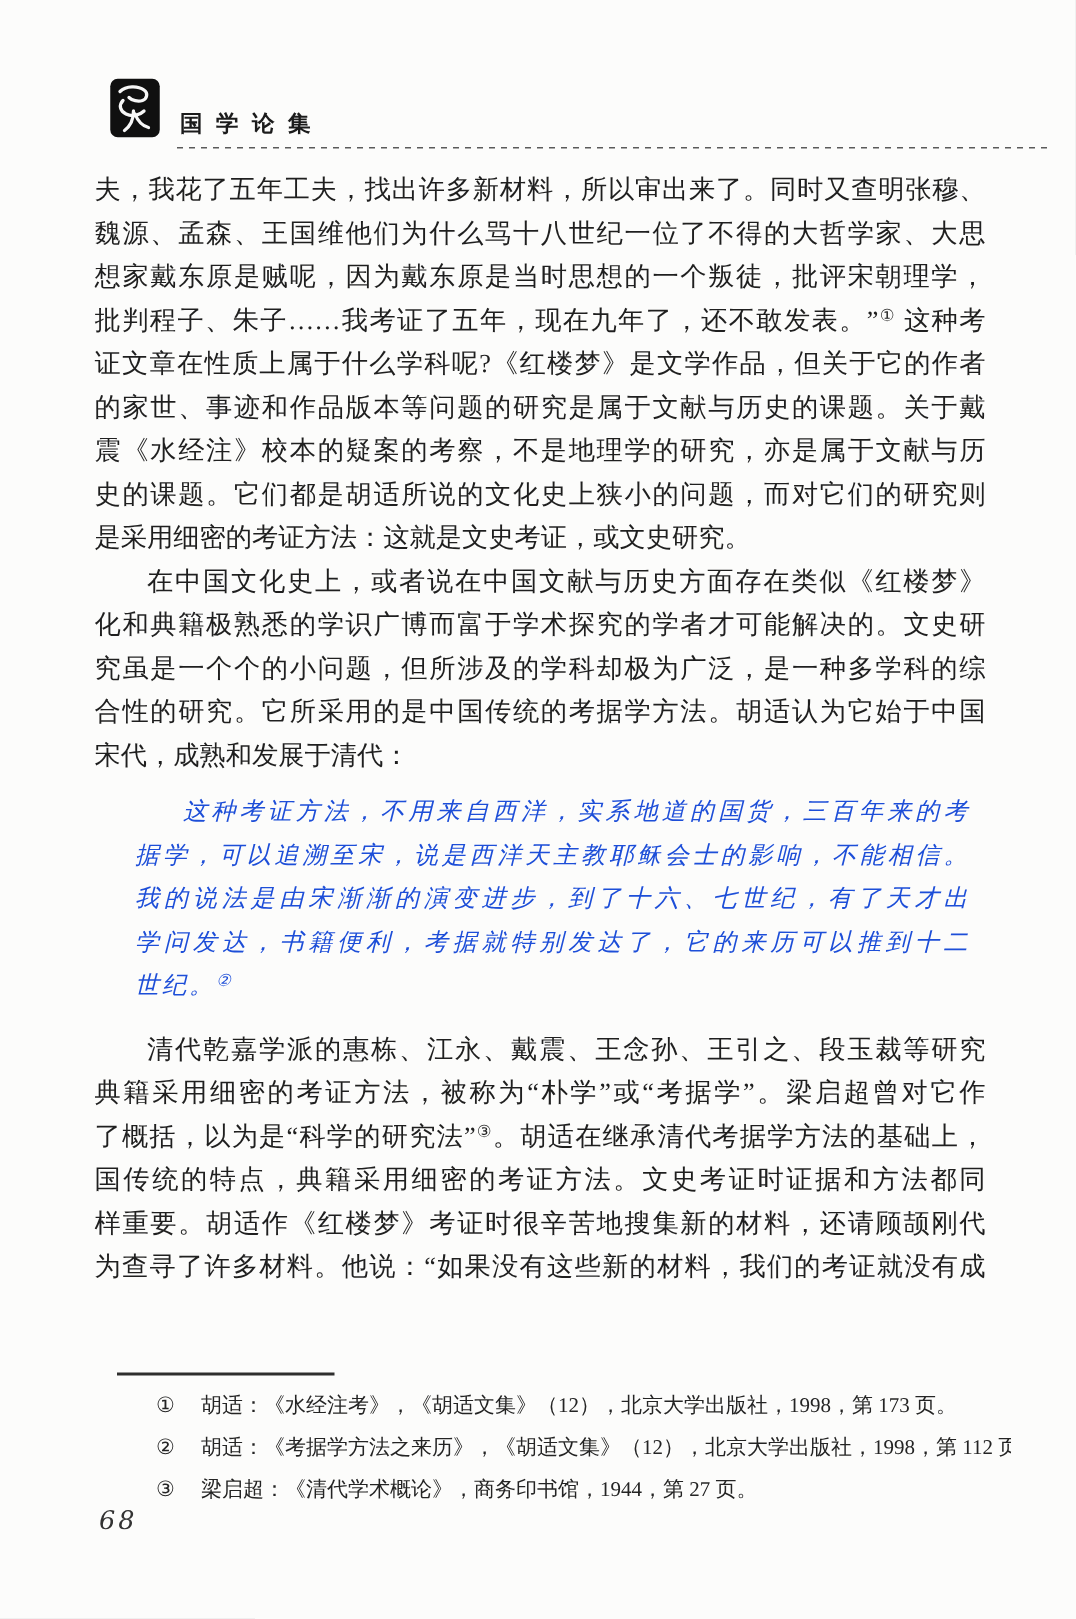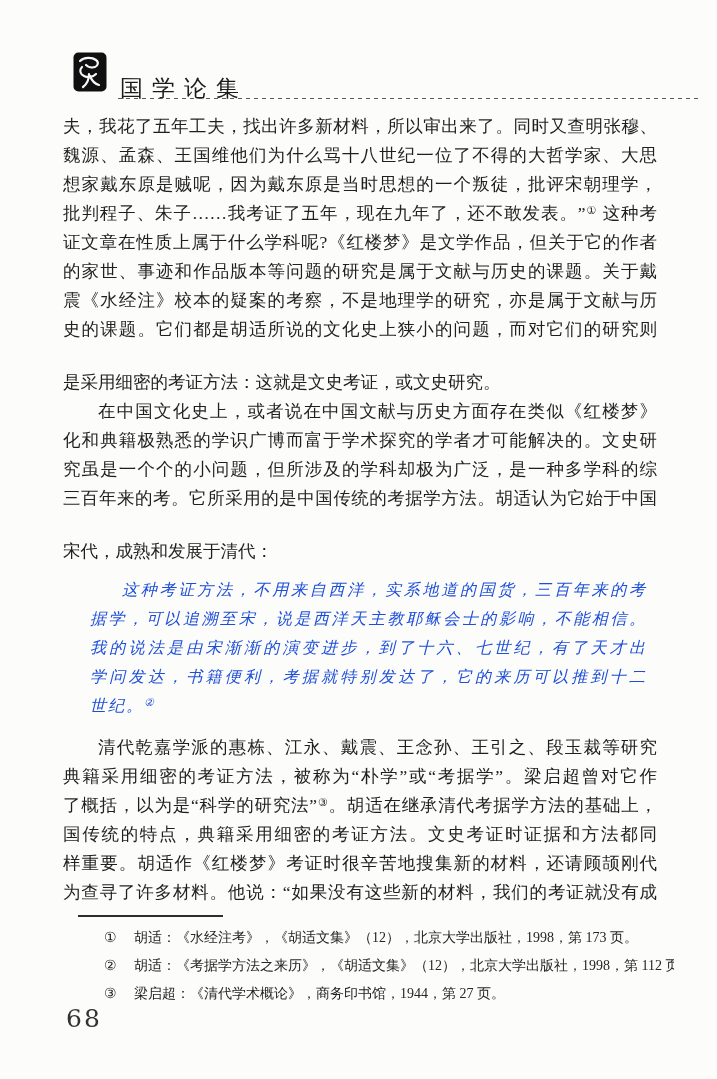--- a/index.html
+++ b/index.html
@@ -10,38 +10,38 @@
     background:#fcfcfb;
     overflow:hidden;
     font-family:"Liberation Serif","DejaVu Serif",serif;
     color:#222;
   }
   
   .header{position:absolute;top:52px;left:73px;width:630px;height:50px;}
   .logo{position:absolute;left:0;top:0;width:34px;height:40px;}
   .series-title{
     position:absolute;left:47px;top:21px;
-    font-size:23px;font-weight:normal;letter-spacing:9px;color:#1b1b1b;
+    font-size:15px;font-weight:bold;letter-spacing:9px;color:#1b1b1b;
     white-space:nowrap;
   }
   .dash-rule{
     position:absolute;left:45px;top:46px;width:582px;height:1px;
     background-image:repeating-linear-gradient(90deg,#5a5a5a 0 4px,transparent 4px 8px);
   }
   
   .main{
     position:absolute;top:112px;left:63px;width:594px;
     font-size:17.5px;line-height:29px;color:#1f1f1f;
   }
   .bl{
     text-align:justify;text-align-last:justify;
     text-justify:inter-character;
     overflow:hidden;height:29px;
   }
-  .bl.last{text-align-last:left;margin-top:24px;}
+  .bl.last{text-align-last:left;}
   .ind{text-indent:2em;}
   sup{font-size:11px;line-height:0;vertical-align:5px;}
   
   .quote{
     margin:9px 10px 13px 27px;
     font-style:italic;
     font-size:16px;letter-spacing:2px;
     color:#1d4ed8;
   }
   .ql{
@@ -52,22 +52,22 @@
   .ql.last{text-align-last:left;}
   
   .fn-rule{position:absolute;top:915px;left:78px;width:145px;height:2px;background:#2e2e2e;}
   .footnotes{position:absolute;top:924px;left:104px;width:570px;font-size:14px;line-height:28px;color:#242424;}
   .fn-row{display:flex;}
   .fn-marker{flex:0 0 30px;}
   .fn-text{flex:1;white-space:nowrap;overflow:hidden;}
   
   .page-number{
     position:absolute;left:66px;top:1004px;
-    font-family:"DejaVu Serif",serif;
-    font-size:25px;color:#333;letter-spacing:2px;
+    font-family:"DejaVu Serif",serif;font-style:italic;
+    font-size:17px;color:#333;letter-spacing:2px;
   }
 </style>
 </head>
 <body>
 
 <div class="page">
 
   <div class="header">
     <span class="logo">
       <svg width="34" height="40" viewBox="0 0 34 40" xmlns="http://www.w3.org/2000/svg">
@@ -91,21 +91,21 @@
       <div class="bl supify">证文章在性质上属于什么学科呢?《红楼梦》是文学作品，但关于它的作者</div>
       <div class="bl supify">的家世、事迹和作品版本等问题的研究是属于文献与历史的课题。关于戴</div>
       <div class="bl supify">震《水经注》校本的疑案的考察，不是地理学的研究，亦是属于文献与历</div>
       <div class="bl supify">史的课题。它们都是胡适所说的文化史上狭小的问题，而对它们的研究则</div>
       <div class="bl last supify">是采用细密的考证方法：这就是文史考证，或文史研究。</div>
     </div>
     <div>
       <div class="bl ind supify">在中国文化史上，或者说在中国文献与历史方面存在类似《红楼梦》</div>
       <div class="bl supify">化和典籍极熟悉的学识广博而富于学术探究的学者才可能解决的。文史研</div>
       <div class="bl supify">究虽是一个个的小问题，但所涉及的学科却极为广泛，是一种多学科的综</div>
-      <div class="bl supify">三百年来的考。它所采用的是中国传统的考据学方法。胡适认为它始于中国</div>
+      <div class="bl supify">合性的研究。它所采用的是中国传统的考据学方法。胡适认为它始于中国</div>
       <div class="bl last supify">宋代，成熟和发展于清代：</div>
     </div>
     <div class="quote">
       <div class="ql ind supify">这种考证方法，不用来自西洋，实系地道的国货，三百年来的考</div>
       <div class="ql supify">据学，可以追溯至宋，说是西洋天主教耶稣会士的影响，不能相信。</div>
       <div class="ql supify">我的说法是由宋渐渐的演变进步，到了十六、七世纪，有了天才出现，</div>
       <div class="ql supify">学问发达，书籍便利，考据就特别发达了，它的来历可以推到十二</div>
       <div class="ql last supify">世纪。<sup>②</sup></div>
     </div>
     <div>

